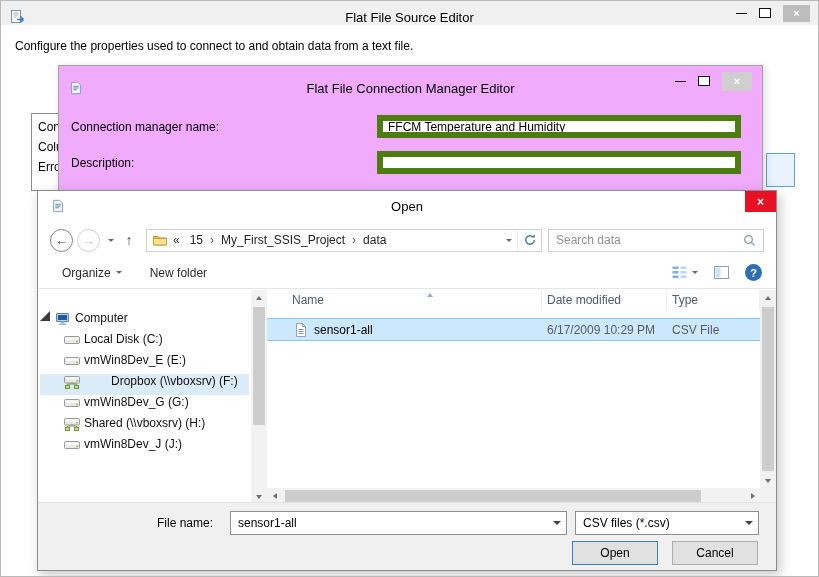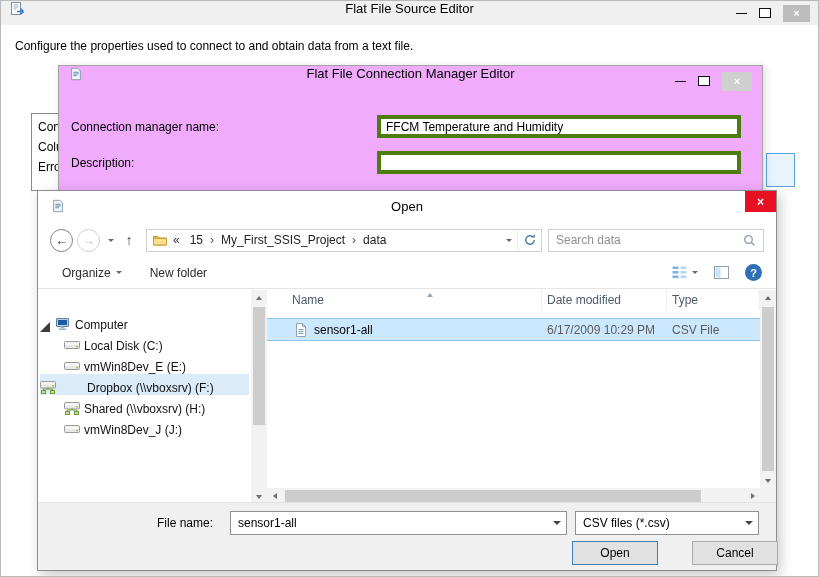--- a/index.html
+++ b/index.html
@@ -18,21 +18,21 @@
   .tri{width:0;height:0;display:inline-block;}
   .tri-down{border-left:4px solid transparent;border-right:4px solid transparent;border-top:4px solid #444;}
   .tri-down.sm{border-left-width:3px;border-right-width:3px;border-top-width:3px;border-top-color:#666;}
   .sb-up{border-left:3.5px solid transparent;border-right:3.5px solid transparent;border-bottom:4px solid #6e6e6e;}
   .sb-down{border-left:3.5px solid transparent;border-right:3.5px solid transparent;border-top:4px solid #6e6e6e;}
   .sb-left{border-top:3.5px solid transparent;border-bottom:3.5px solid transparent;border-right:4px solid #6e6e6e;}
   .sb-right{border-top:3.5px solid transparent;border-bottom:3.5px solid transparent;border-left:4px solid #6e6e6e;}
 
   
   .main-window{position:absolute;inset:0;background:#fff;z-index:1;}
-  .titlebar{position:relative;display:flex;align-items:flex-start;}
+  .titlebar{position:relative;display:flex;align-items:flex-end;}
   .main-titlebar{height:24px;background:var(--titlebar-bg);}
   .tb-icon{margin-left:9px;}
   .tb-title{position:absolute;left:0;right:0;text-align:center;font-size:13px;color:#000;}
   .win-controls{position:absolute;right:8px;top:0;height:100%;display:flex;align-items:center;gap:12px;z-index:2;}
   .ctrl-dash{width:11px;height:0;border-top:1px solid #111;display:inline-block;}
   .ctrl-max{width:12px;height:10px;border:1px solid #111;background:#fff;display:inline-block;}
   .ctrl-close{width:27px;height:17px;display:inline-flex;align-items:center;justify-content:center;color:#fff;font-size:11px;font-weight:bold;}
   .ctrl-close-gray{background:#bdbdbd;}
   .main-desc{position:absolute;left:14px;top:38px;color:#000;}
   .bg-listbox{position:absolute;left:30px;top:112px;width:72px;height:78px;background:#fff;border:1px solid #8a8a8a;padding-top:3px;}
@@ -40,21 +40,21 @@
   .bg-bluebox{position:absolute;left:765px;top:152px;width:29px;height:34px;background:#e8f3fc;border:1px solid #5ea1dd;}
 
   
   .ffcm-window{position:absolute;left:57px;top:64px;width:705px;height:140px;background:#f0abfc;border:1px solid #a3a3a3;z-index:2;box-shadow:2px 2px 8px rgba(0,0,0,.15);}
   .ffcm-titlebar{height:30px;}
   .ffcm-titlebar .win-controls{right:10px;}
   .ffcm-titlebar .ctrl-close{width:30px;height:19px;background:#cfcfcf;}
   .ffcm-label{position:absolute;left:12px;color:#000;}
   .ffcm-label.l1{top:54px;}
   .ffcm-label.l2{top:90px;}
-  .ffcm-input{position:absolute;left:318px;width:364px;height:23px;background:#fff;border:4px solid #4d7c0f;font-family:"Liberation Sans",sans-serif;font-size:12px;padding:0 5px;color:#000;}
+  .ffcm-input{position:absolute;left:318px;width:364px;height:23px;background:#fff;border:6px solid #4d7c0f;font-family:"Liberation Sans",sans-serif;font-size:12px;padding:0 5px;color:#000;}
   .ffcm-input.i1{top:49px;}
   .ffcm-input.i2{top:85px;}
 
   
   .open-dialog{position:absolute;left:36px;top:189px;width:740px;height:381px;background:#fff;border:1px solid #8c8c8c;z-index:3;box-shadow:3px 4px 12px rgba(0,0,0,.22);}
   .od-titlebar{height:30px;position:relative;display:flex;align-items:center;}
   .od-titlebar .tb-icon{margin-left:12px;}
   .od-title{position:absolute;left:0;right:0;text-align:center;font-size:13px;}
   .od-close{position:absolute;top:0;right:0;width:31px;height:21px;background:var(--close-red);color:#fff;display:flex;align-items:center;justify-content:center;font-size:12px;font-weight:bold;}
   .od-addr{position:absolute;top:37px;left:12px;right:12px;height:24px;display:flex;align-items:center;}
@@ -75,21 +75,21 @@
   .searchbox input::placeholder{color:#8f8f8f;}
   .search-glyph{position:absolute;right:6px;top:4px;}
   .od-toolbar{position:absolute;top:70px;left:24px;right:14px;height:23px;display:flex;align-items:center;}
   .tbar-item{display:inline-flex;align-items:center;gap:5px;color:#2b2b2b;cursor:default;}
   .tbar-item.newfolder{margin-left:28px;}
   .tbar-right{margin-left:auto;display:inline-flex;align-items:center;gap:16px;}
   .help-badge{width:17px;height:17px;border-radius:50%;background:var(--help-blue);color:#fff;font-size:11px;font-weight:bold;display:inline-flex;align-items:center;justify-content:center;}
   .od-sep{position:absolute;top:97px;left:0;right:0;border-top:1px solid #e5e5e5;}
   .od-content{position:absolute;top:99px;left:0;right:0;height:214px;display:flex;}
   .tree{width:213px;padding-top:21px;overflow:hidden;}
-  .tree-row{height:21px;display:flex;align-items:flex-end;gap:4px;white-space:nowrap;overflow:hidden;margin:0 2px;}
+  .tree-row{height:21px;display:flex;align-items:flex-start;gap:4px;white-space:nowrap;overflow:hidden;margin:0 2px;}
   .tree-row.sel{background:#dcebf8;}
   .expander{width:0;height:0;border-left:5px solid transparent;border-top:5px solid transparent;border-right:5px solid #3c3c3c;border-bottom:5px solid #3c3c3c;margin-right:1px;flex:0 0 auto;}
   .tree-label{color:#111;}
   .scrollbar-v{width:16px;background:#f2f2f2;display:flex;flex-direction:column;align-items:center;}
   .sb-btn{height:15px;width:16px;display:flex;align-items:center;justify-content:center;flex:0 0 15px;}
   .sb-track-v{flex:1;width:16px;position:relative;}
   .sb-thumb-v{position:absolute;left:2px;right:2px;background:#cdcdcd;display:block;}
   .t-thumb{top:2px;height:118px;}
   .l-thumb{top:2px;bottom:2px;}
   .list{flex:1;position:relative;}
@@ -113,21 +113,21 @@
   .od-footer{position:absolute;left:0;right:0;bottom:0;height:68px;background:#f0f0f0;border-top:1px solid #e2e2e2;}
   .fn-label{position:absolute;left:119px;top:13px;color:#000;}
   .combo{position:absolute;height:24px;background:#fff;border:1px solid #8f8f8f;display:flex;align-items:center;}
   .combo-filename{left:192px;top:8px;width:337px;}
   .combo-filetype{left:537px;top:8px;width:184px;}
   .combo-text{flex:1;padding-left:7px;white-space:nowrap;overflow:hidden;color:#000;}
   .combo-btn{width:18px;align-self:stretch;display:flex;align-items:center;justify-content:center;}
   .btn{position:absolute;width:86px;height:24px;background:#e1e1e1;border:1px solid #adadad;font-family:"Liberation Sans",sans-serif;font-size:12px;color:#000;display:flex;align-items:center;justify-content:center;}
   .btn-open{left:534px;top:38px;}
   .btn-default{border-color:var(--default-button-border);}
-  .btn-cancel{left:634px;top:38px;margin-left:20px;}
+  .btn-cancel{left:634px;top:38px;}
 </style>
 </head>
 <body>
 
 <div class="main-window">
   <div class="titlebar main-titlebar">
     <span class="icon16 tb-icon">
         <svg width="16" height="16" viewBox="0 0 16 16">
           <rect x="1.5" y="1.5" width="9" height="12" fill="#fff" stroke="#7d8d9c"></rect>
           <path d="M3.5 4h5M3.5 6h5M3.5 8h3" stroke="#9db0c0"></path>
@@ -296,32 +296,42 @@
         <div class="tree-row" style="padding-left: 24px;">
           <span class="icon16">
             <svg width="16" height="16" viewBox="0 0 16 16">
               <rect x="0.5" y="4.5" width="15" height="7" rx="1" fill="#e8e8e8" stroke="#9a9a9a"></rect>
               <rect x="1.5" y="5.5" width="13" height="2.5" rx="0.5" fill="#f8f8f8"></rect>
               <circle cx="13" cy="9.5" r="1" fill="#8fc63f"></circle>
             </svg>
           </span>
           <span class="tree-label">vmWin8Dev_E (E:)</span>
         </div>
-        <div class="tree-row sel" style=" gap: 31px;">
+        <div class="tree-row sel" style="padding-left: 24px; gap: 31px;">
           <span class="icon16">
             <svg width="16" height="16" viewBox="0 0 16 16">
               <rect x="0.5" y="2.5" width="15" height="6.5" rx="1" fill="#e8e8e8" stroke="#9a9a9a"></rect>
               <rect x="1.5" y="3.5" width="13" height="2" rx="0.5" fill="#f8f8f8"></rect>
               <circle cx="13" cy="6.8" r="0.9" fill="#8fc63f"></circle>
               <rect x="1.5" y="11.5" width="4" height="3" fill="#bfe08f" stroke="#6f9c3a"></rect>
               <rect x="10.5" y="11.5" width="4" height="3" fill="#bfe08f" stroke="#6f9c3a"></rect>
               <path d="M3.5 11.5v-1.5h9v1.5M8 10v-1.5" stroke="#6f9c3a" fill="none"></path>
             </svg>
           </span>
           <span class="tree-label">Dropbox (\\vboxsrv) (F:)</span>
+        </div>
+        <div class="tree-row" style="padding-left: 24px;">
+          <span class="icon16">
+            <svg width="16" height="16" viewBox="0 0 16 16">
+              <rect x="0.5" y="4.5" width="15" height="7" rx="1" fill="#e8e8e8" stroke="#9a9a9a"></rect>
+              <rect x="1.5" y="5.5" width="13" height="2.5" rx="0.5" fill="#f8f8f8"></rect>
+              <circle cx="13" cy="9.5" r="1" fill="#8fc63f"></circle>
+            </svg>
+          </span>
+          <span class="tree-label">vmWin8Dev_G (G:)</span>
         </div>
         <div class="tree-row" style="padding-left: 24px;">
           <span class="icon16">
             <svg width="16" height="16" viewBox="0 0 16 16">
               <rect x="0.5" y="2.5" width="15" height="6.5" rx="1" fill="#e8e8e8" stroke="#9a9a9a"></rect>
               <rect x="1.5" y="3.5" width="13" height="2" rx="0.5" fill="#f8f8f8"></rect>
               <circle cx="13" cy="6.8" r="0.9" fill="#8fc63f"></circle>
               <rect x="1.5" y="11.5" width="4" height="3" fill="#bfe08f" stroke="#6f9c3a"></rect>
               <rect x="10.5" y="11.5" width="4" height="3" fill="#bfe08f" stroke="#6f9c3a"></rect>
               <path d="M3.5 11.5v-1.5h9v1.5M8 10v-1.5" stroke="#6f9c3a" fill="none"></path>

